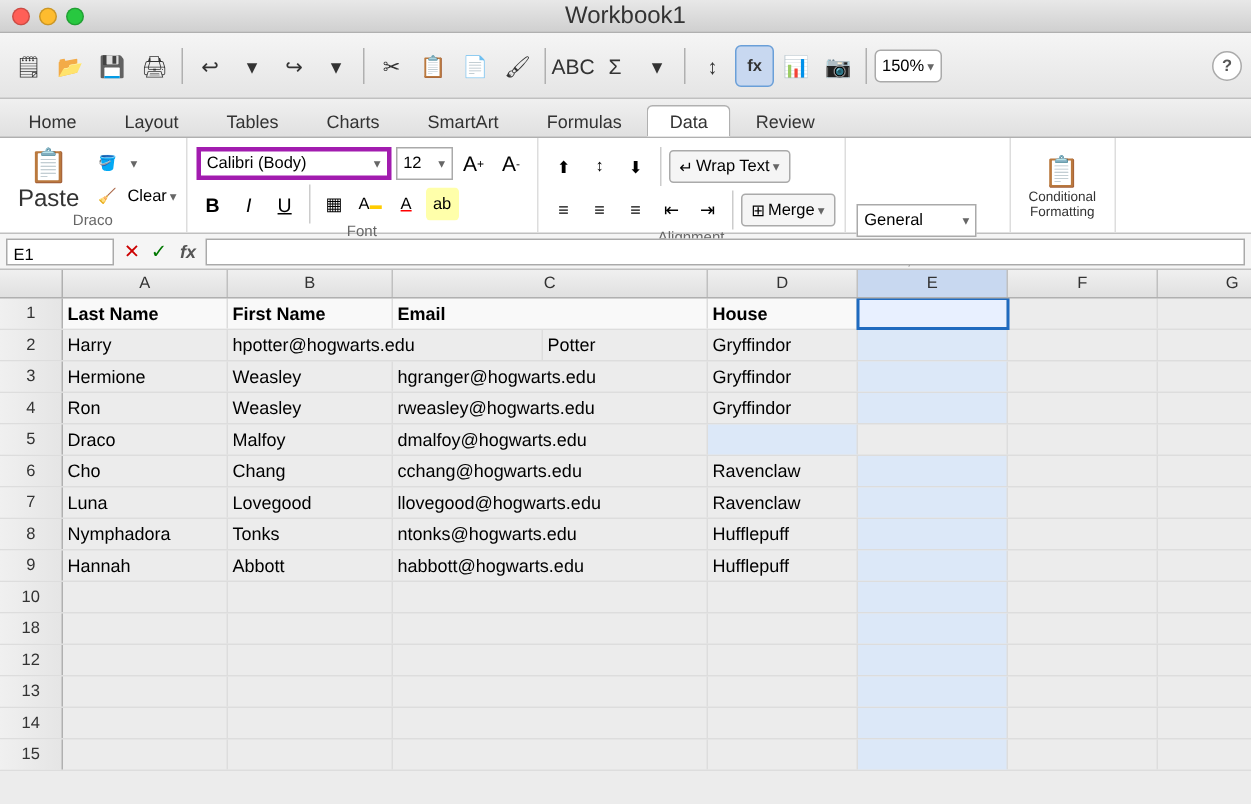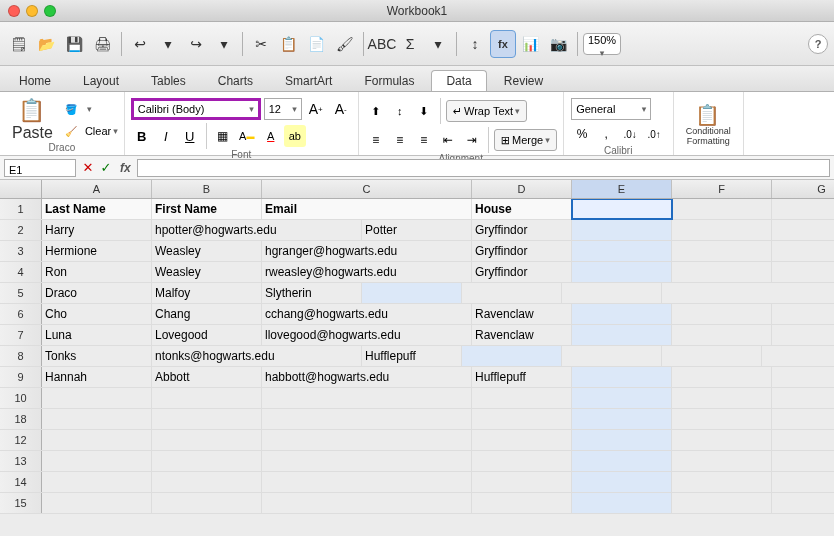--- a/index.html
+++ b/index.html
@@ -13,21 +13,21 @@
       align-items: center;
       padding: 0 8px;
       border-bottom: 1px solid #b0b0b0;
       position: relative;
     }
     .window-controls { display: flex; gap: 6px; align-items: center; }
     .win-btn { width: 12px; height: 12px; border-radius: 50%; border: 1px solid rgba(0,0,0,0.2); cursor: pointer; }
     .win-close { background: #ff5f57; }
     .win-min { background: #febc2e; }
     .win-max { background: #28c840; }
-    .title-text { position: absolute; left: 50%; transform: translateX(-50%); font-size: 12px; font-weight: 500; color: #333; }
+    .title-text { position: absolute; left: 50%; transform: translateX(-50%); font-size: 16px; font-weight: 500; color: #333; }
 
     
     .toolbar {
       height: 44px;
       background: linear-gradient(to bottom, #f5f5f5, #e5e5e5);
       border-bottom: 1px solid #c0c0c0;
       display: flex;
       align-items: center;
       padding: 0 6px;
       gap: 2px;
@@ -39,21 +39,21 @@
       border-radius: 4px;
       cursor: pointer;
       font-size: 14px;
       color: #333;
     }
     .tb-btn.active { background: #c8d8f0; border-color: #6a9fd8; }
     .tb-separator { width: 1px; height: 24px; background: #b0b0b0; margin: 0 3px; }
     .zoom-box {
       display: flex; align-items: center; border: 1px solid #aaa;
       border-radius: 4px; background: white; height: 22px; padding: 0 4px;
-      font-size: 11px; gap: 2px; flex-direction: column;
+      font-size: 11px; gap: 2px;
     }
     .help-btn { width: 20px; height: 20px; border-radius: 50%; border: 1px solid #aaa; background: white; display: flex; align-items: center; justify-content: center; font-size: 11px; font-weight: bold; cursor: pointer; color: #555; }
 
     
     .ribbon-tabs {
       height: 26px;
       background: linear-gradient(to bottom, #f0f0f0, #e0e0e0);
       border-bottom: 1px solid #b0b0b0;
       display: flex;
       align-items: flex-end;
@@ -204,21 +204,21 @@
       display: flex; align-items: center; gap: 2px; height: 22px; padding: 0 6px;
       border: 1px solid #aaa; border-radius: 3px; font-size: 11px; cursor: pointer; background: #f5f5f5;
     }
     .merge-btn {
       display: flex; align-items: center; gap: 2px; height: 22px; padding: 0 6px;
       border: 1px solid #aaa; border-radius: 3px; font-size: 11px; cursor: pointer; background: #f5f5f5;
     }
 
     .number-format-box {
       width: 80px; height: 22px; border: 1px solid #aaa; background: white;
-      font-size: 11px; padding: 0 4px; display: flex; align-items: center; justify-content: space-between; cursor: pointer;
+      font-size: 11px; padding: 0 4px; display: flex; align-items: center; justify-content: space-between; cursor: pointer; margin-top: 38px;
     }
 
     .section-divider { width: 1px; height: 26px; background: #ccc; margin: 0 3px; }
 
     .paste-area {
       display: flex; flex-direction: column; align-items: center; justify-content: center;
       height: 44px; padding: 0 6px; cursor: pointer;
     }
     .paste-icon { font-size: 22px; }
     .paste-label { font-size: 16px; color: #333; }
@@ -457,21 +457,21 @@
         <div class="cell col-c">rweasley@hogwarts.edu</div>
         <div class="cell col-d">Gryffindor</div>
         <div class="cell col-e e-col-selected"></div>
         <div class="cell col-f"></div>
         <div class="cell col-g"></div>
       </div>
       <div class="sheet-row">
         <div class="row-header">5</div>
         <div class="cell col-a">Draco</div>
         <div class="cell col-b">Malfoy</div>
-        <div class="cell col-d">Slytherin</div>
+        <div class="cell col-c">dmalfoy@hogwarts.edu</div>
         <div class="cell col-e e-col-selected"></div>
         <div class="cell col-f"></div>
         <div class="cell col-g"></div>
       </div>
       <div class="sheet-row">
         <div class="row-header">6</div>
         <div class="cell col-a">Cho</div>
         <div class="cell col-b">Chang</div>
         <div class="cell col-c">cchang@hogwarts.edu</div>
         <div class="cell col-d">Ravenclaw</div>
@@ -484,20 +484,21 @@
         <div class="cell col-a">Luna</div>
         <div class="cell col-b">Lovegood</div>
         <div class="cell col-c">llovegood@hogwarts.edu</div>
         <div class="cell col-d">Ravenclaw</div>
         <div class="cell col-e e-col-selected"></div>
         <div class="cell col-f"></div>
         <div class="cell col-g"></div>
       </div>
       <div class="sheet-row">
         <div class="row-header">8</div>
+        <div class="cell col-a">Nymphadora</div>
         <div class="cell col-b">Tonks</div>
         <div class="cell col-c">ntonks@hogwarts.edu</div>
         <div class="cell col-d">Hufflepuff</div>
         <div class="cell col-e e-col-selected"></div>
         <div class="cell col-f"></div>
         <div class="cell col-g"></div>
       </div>
       <div class="sheet-row">
         <div class="row-header">9</div>
         <div class="cell col-a">Hannah</div>

